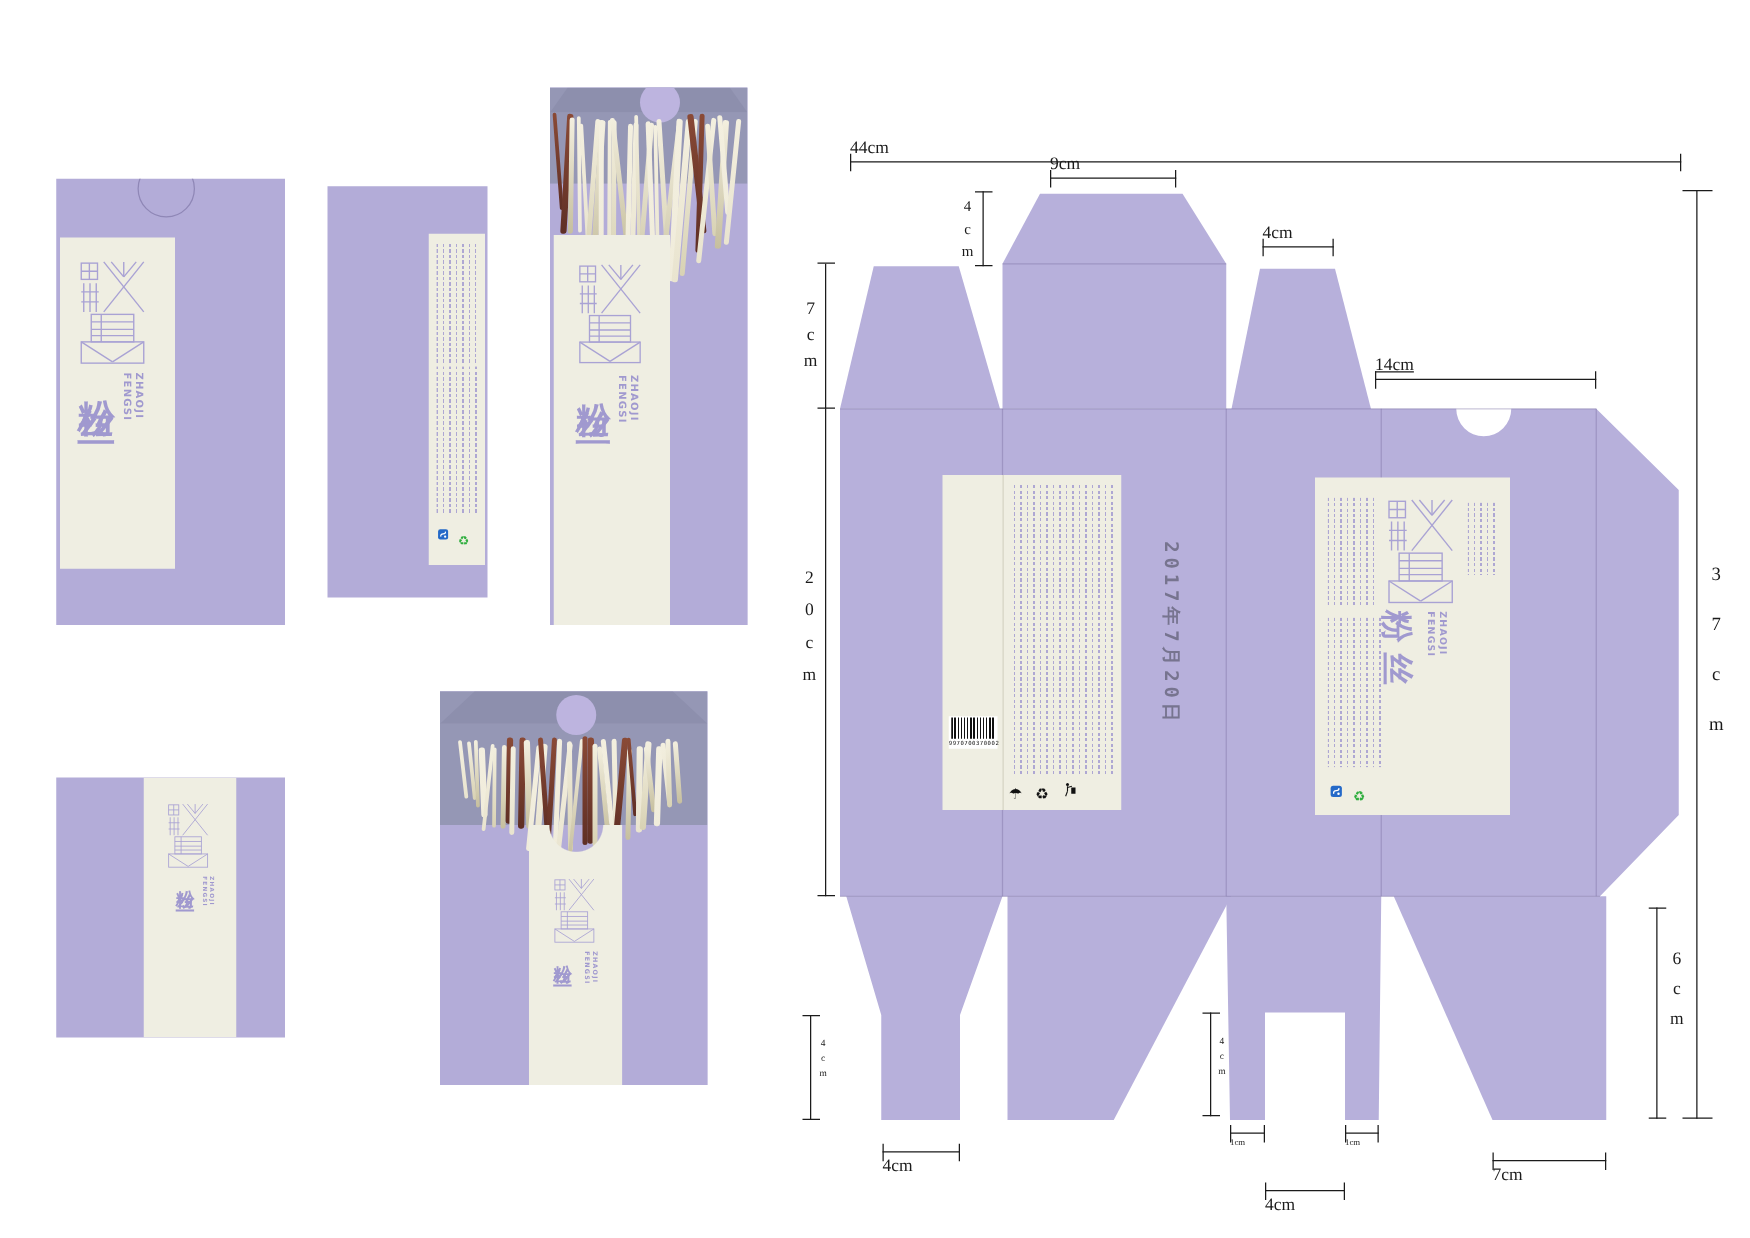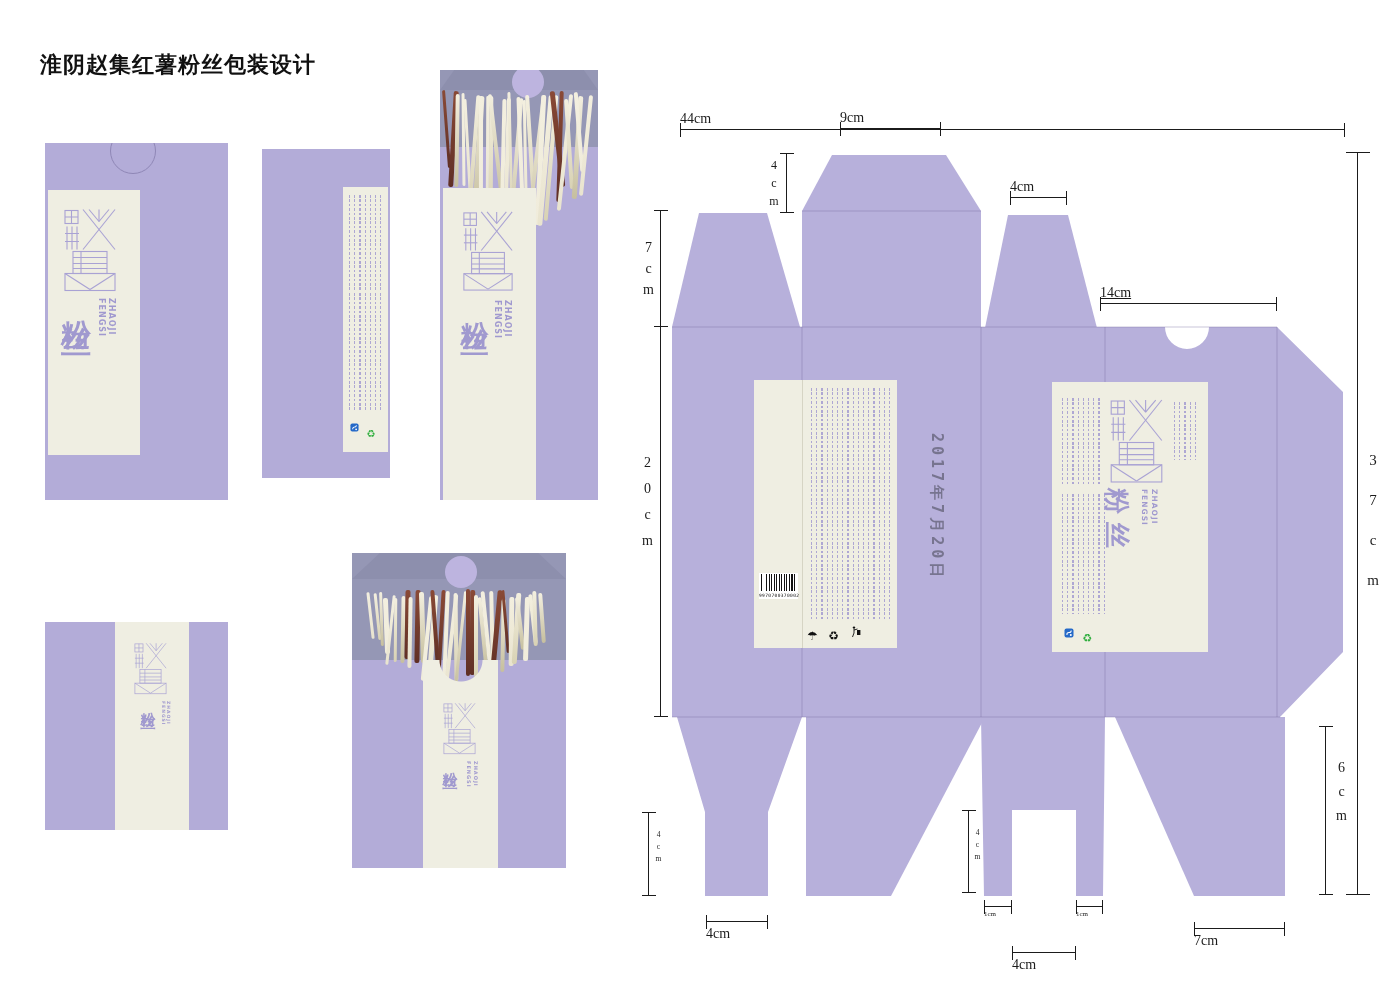--- a/index.html
+++ b/index.html
@@ -107,21 +107,20 @@
         <rect x="8" y="4" width="3.4" height="5" fill="#111" stroke="none"></rect>
       </symbol>
       <symbol id="icon-blue-seal" viewBox="0 0 10 10">
         <rect x="0.5" y="0.5" width="9" height="9" rx="2" fill="#2469c8" stroke="none"></rect>
         <path d="M3,7 Q2.5,4.5 5,4.5 Q7.5,4.5 7,2.5" stroke="#fff" stroke-width="1.1" fill="none"></path>
         <circle cx="6.8" cy="7" r="1" fill="#fff" stroke="none"></circle>
       </symbol>
     </defs>
   </svg>
 
-  <div class="page-title">淮阴赵集红薯粉丝包装设计</div>
 
   <div class="box" style="left:45px;top:143px;width:183px;height:357px;">
     <div class="notch-ring" style="left:65px;top:-15px;"></div>
     <div class="label" style="left:3px;top:47px;width:92px;height:265px;">
       <svg class="logo-svg" style="left:15px;top:17px;" width="54" height="86" viewBox="0 0 54 85">
           <use href="#zhaoji-logo"></use>
         </svg>
       <div class="cjk-v abs" style="left:13px;top:106px;font-size:30px;letter-spacing:6px;">粉丝</div>
       <div class="latin-v abs" style="left:48px;top:108px;font-size:8px;">
         <span>ZHAOJI</span>
@@ -318,21 +317,21 @@
       <svg class="mini-icon" width="10" height="10" viewBox="0 0 10 10">
           <use href="#icon-blue-seal"></use>
         </svg>
       <span class="glyph-icon" style="font-size:11px;color:var(--icon_green);margin-left:4px;">♻</span>
     </div>
   </div>
 
   <div class="dim-h" style="left:680px;top:129px;width:665px;">
     <span class="dlabel center" style="top:-19px;">44cm</span>
   </div>
-  <div class="dim-h" style="left:840px;top:128px;width:101px;">
+  <div class="dim-h" style="left:840px;top:142px;width:101px;">
     <span class="dlabel center" style="top:-19px;">9cm</span>
   </div>
   <div class="dim-v caps" style="left:786px;top:153px;height:60px;"></div>
   <div class="vstack abs" style="left:766px;top:158px;letter-spacing:4px;font-size:12px;">4cm</div>
 
   <div class="dim-h" style="left:1010px;top:197px;width:57px;">
     <span class="dlabel center" style="top:-19px;">4cm</span>
   </div>
   <div class="dim-h" style="left:1100px;top:303px;width:177px;">
     <span class="dlabel center" style="top:-19px;text-decoration:underline;">14cm</span>

